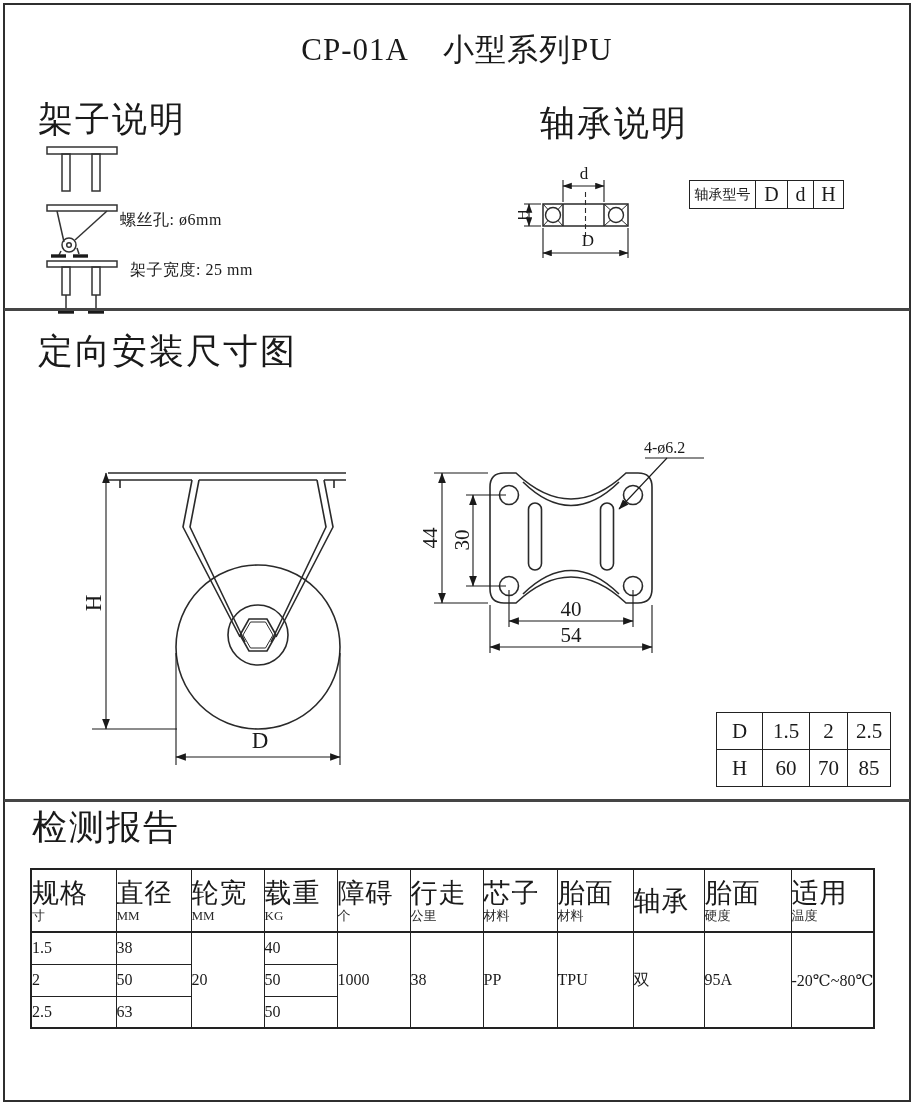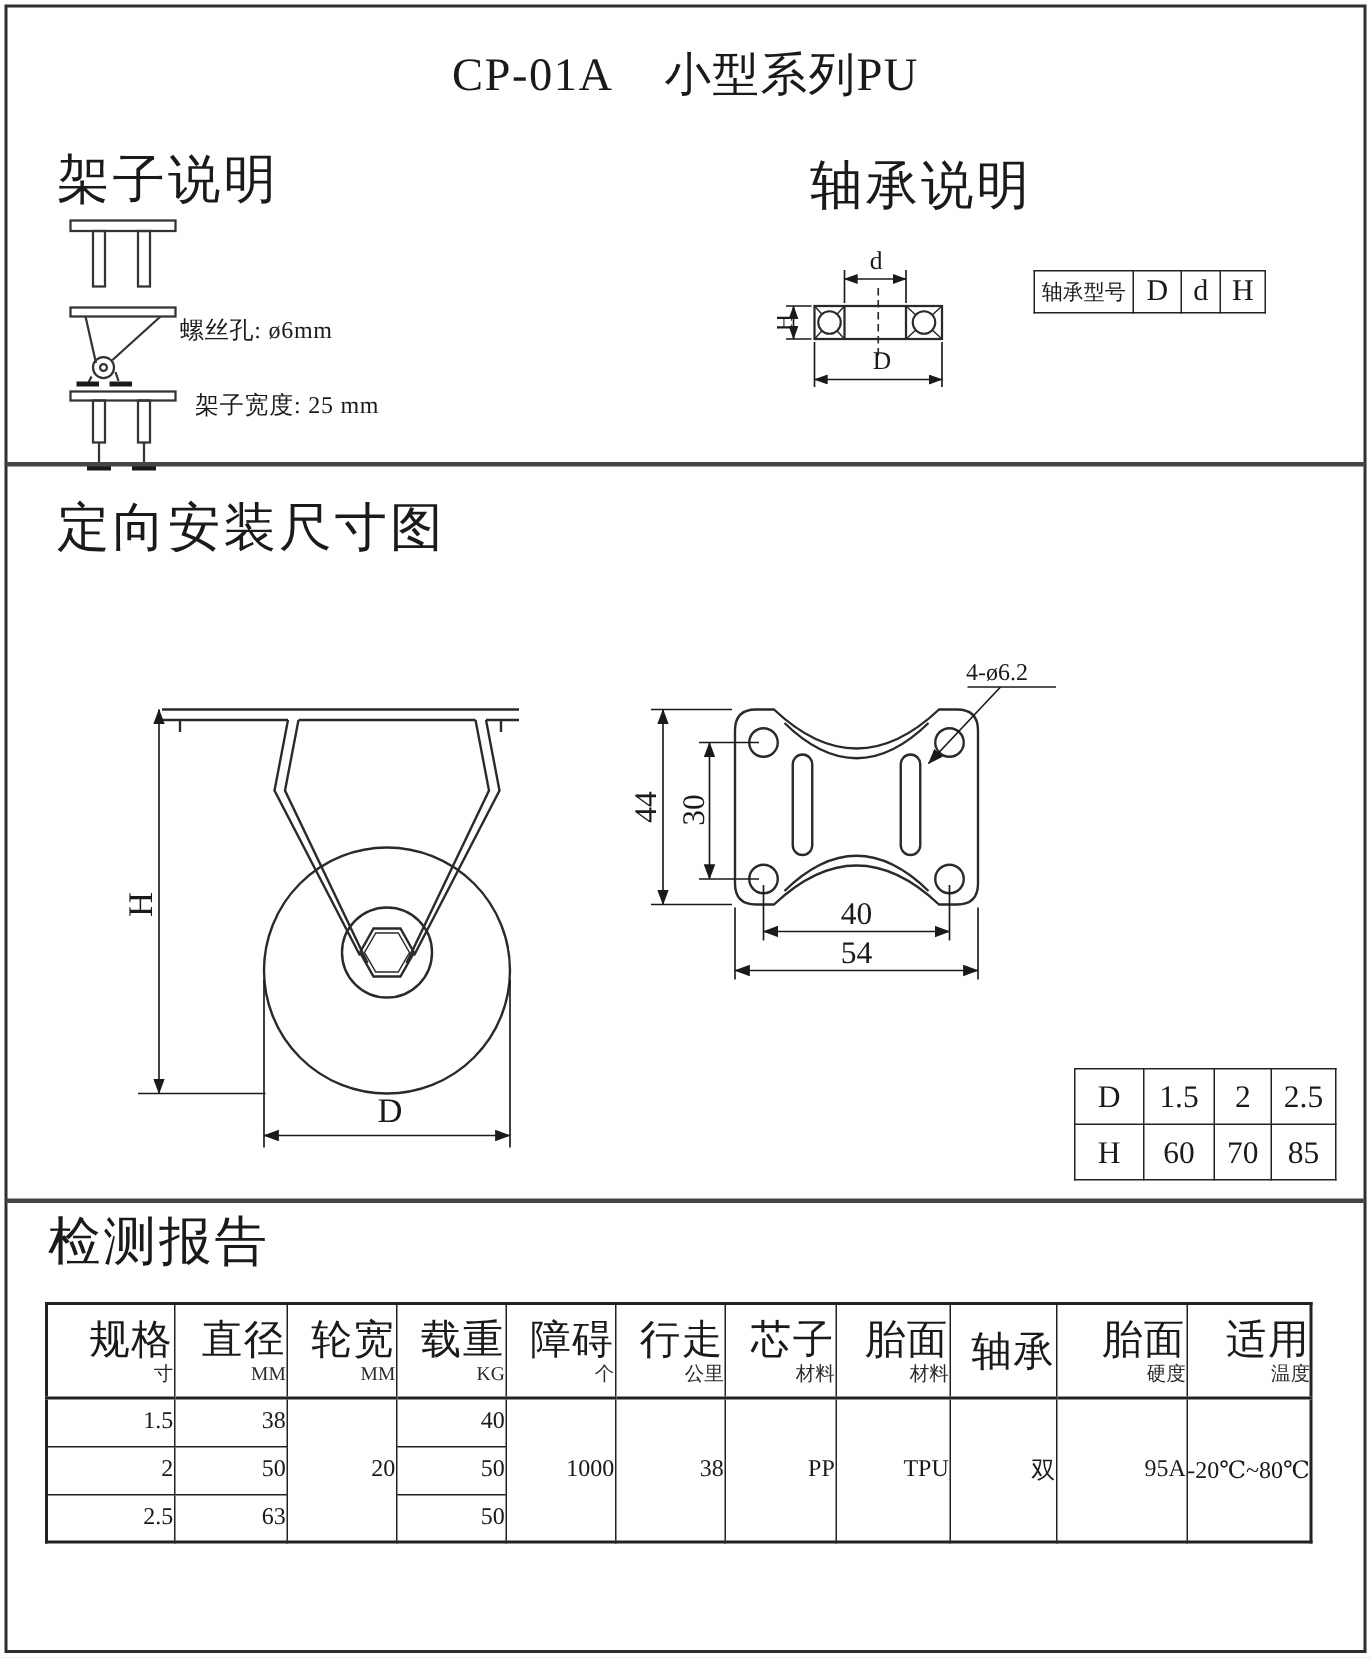--- a/index.html
+++ b/index.html
@@ -22,21 +22,21 @@
   .bearing-table { position:absolute; left:689px; top:180px; }
   .bearing-table td { font-size:20px; }
   .bearing-table .model-h { font-size:14px; }
   .bearing-table tr:first-child td { height:39px; }
   .bearing-table tr:last-child td { height:28px; }
   
   .dh-table { position:absolute; left:716px; top:712px; }
   .dh-table td { font-size:21px; height:37px; }
   
   .report-table { position:absolute; left:30px; top:868px; border:2.5px solid #222; }
-  .report-table th, .report-table td { border:1.6px solid #222; text-align:right; vertical-align:middle; font-weight:normal; }
+  .report-table th, .report-table td { border:1.6px solid #222; text-align:left; vertical-align:middle; font-weight:normal; }
   .report-table th { height:63px; border-bottom:2.5px solid #222; }
   .report-table td { height:32px; font-size:16px; }
   .th-main { display:block; font-size:27px; line-height:30px; letter-spacing:1px; }
   .th-sub  { display:block; font-size:13px; line-height:15px; color:#2a2a2a; }
   svg { display:block; }
   svg text { font-family:"Liberation Serif","DejaVu Serif",serif; fill:#1a1a1a; }
 </style>
 </head>
 <body>
 

